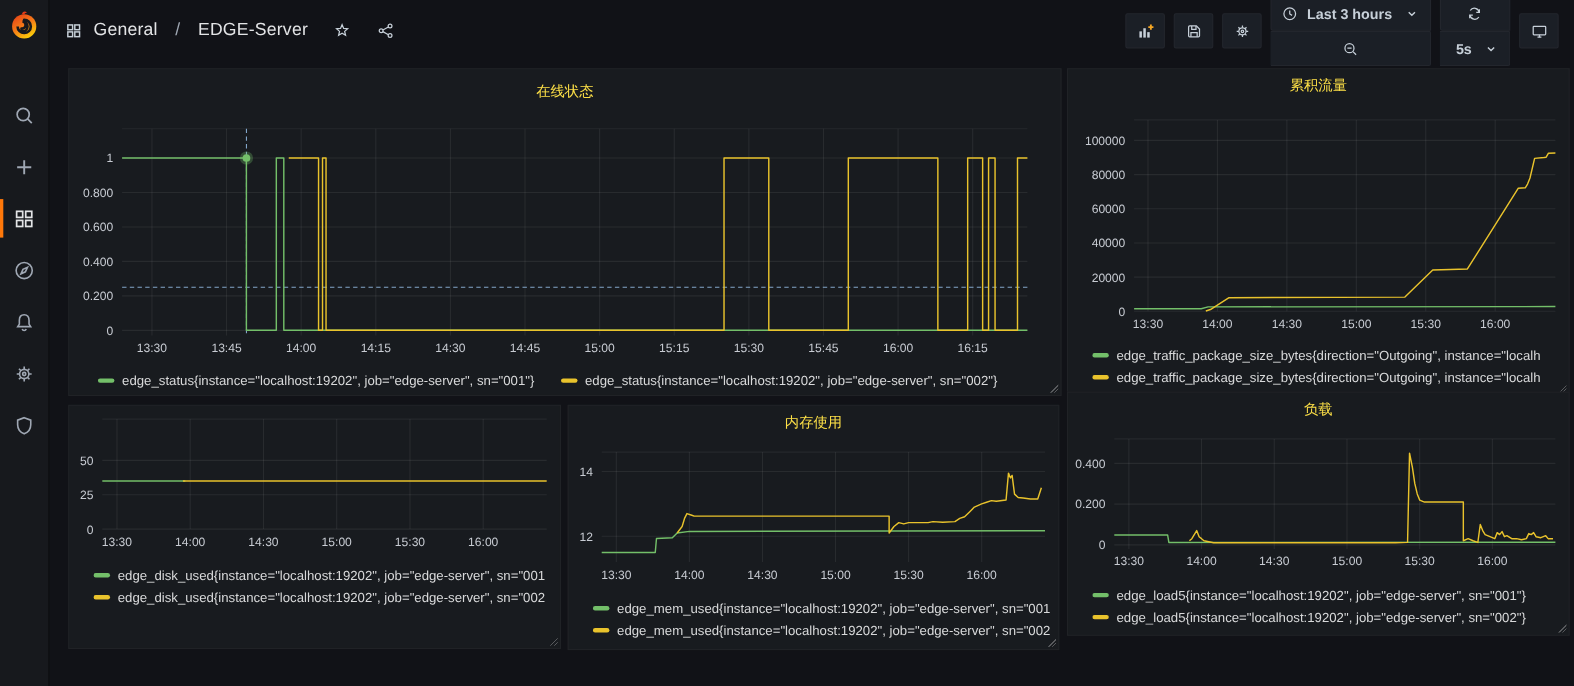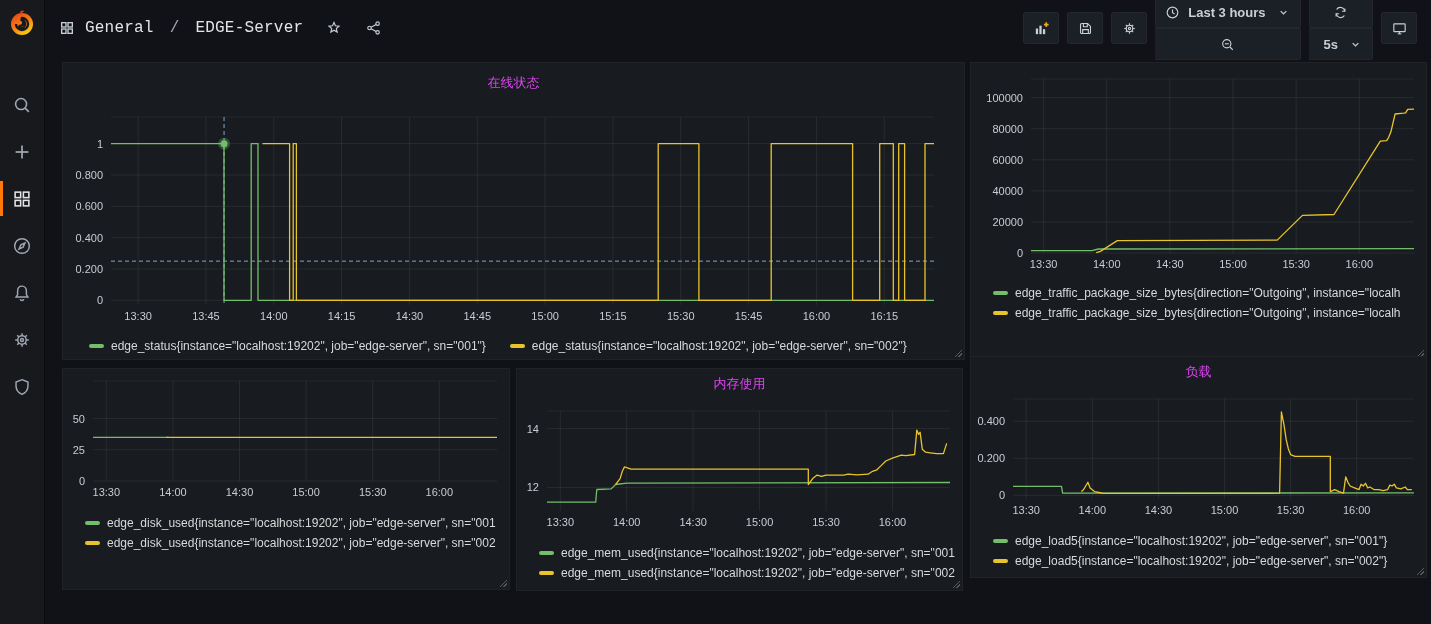--- a/index.html
+++ b/index.html
@@ -15,38 +15,38 @@
     color:#9fa7b3; position:relative; cursor:pointer; }
   .side-item.active { color:#e3e4e6; }
   .side-item.active::before { content:""; position:absolute; left:0; top:6px; bottom:6px; width:3px; background:#ff780a; }
   .side-item svg { width:22px; height:22px; }
 
   
   .header { position:absolute; left:45px; top:0; width:1386px; height:56px; display:flex;
     align-items:center; padding:0 14px; }
   .crumb-wrap { display:flex; align-items:center; gap:10px; }
   .crumb-grid { color:#c7d0d9; display:flex; }
-  .crumb-text { font-size:16px; color:#e3e4e6; letter-spacing:.2px;font-family:Liberation Mono, monospace; }
+  .crumb-text { font-size:16px; color:#e3e4e6; letter-spacing:.2px; }
   .crumb-sep { color:#9fa7b3; margin:0 6px; }
   .hdr-icon { color:#c7d0d9; display:flex; margin-left:12px; cursor:pointer; }
   .hdr-icon svg { width:18px; height:18px; }
   .toolbar { margin-left:auto; display:flex; align-items:center; gap:8px; }
   .tb-btn { height:32px; min-width:36px; background:#1b1f26; border:1px solid #23262d; border-radius:2px;
     color:#c7d0d9; display:flex; align-items:center; justify-content:center; padding:0 8px; cursor:pointer; }
   .tb-btn svg { width:17px; height:17px; }
   .tb-group { display:flex; align-items:stretch;flex-direction:column; }
   .tb-group .tb-btn { border-radius:0; }
   .tb-group .tb-btn:first-child { border-radius:2px 0 0 2px; }
   .tb-group .tb-btn:last-child { border-radius:0 2px 2px 0; border-left:none; }
   .tb-label { font-size:13px; font-weight:600; margin:0 7px; white-space:nowrap; }
   .caret { margin-left:2px; }
 
   
   .panel { position:absolute; background:#181b1f; border:1px solid #202226; display:flex; flex-direction:column; }
-  .panel-title { text-align:center; color:#d946ef; font-size:13px; font-weight:500; cursor:pointer;
+  .panel-title { text-align:center; color:#fde047; font-size:13px; font-weight:500; cursor:pointer;
     display:flex; align-items:center; justify-content:center; flex:none; }
   .chart { width:100%; flex:none; overflow:visible; }
   svg text { font-family:"Liberation Sans","DejaVu Sans",sans-serif; }
   .legend { flex:none; padding-left:22px; overflow:hidden; }
   .legend.row { display:flex; flex-direction:row; gap:24px; padding-left:26px; align-items:center; }
   .legend.stack { display:flex; flex-direction:column; justify-content:center; gap:6px; }
   .legend-item { display:flex; align-items:center; gap:7px; white-space:nowrap; cursor:pointer; overflow:hidden; }
   .swatch { width:15px; height:4px; border-radius:2px; flex:none; }
   .legend-label { font-size:12px; color:#d8d9da; }
   .resize-handle { position:absolute; right:2px; bottom:2px; width:8px; height:8px; cursor:nwse-resize;
@@ -287,20 +287,21 @@
         </div>
         <div class="legend-item">
           <span class="swatch" style="background: rgb(233, 195, 44);"></span>
           <span class="legend-label">edge_status{instance="localhost:19202", job="edge-server", sn="002"}</span>
         </div>
       </div>
     <div class="resize-handle"></div>
   </section>
 
   <section class="panel" style="left:970px; top:62px; width:457px; height:298px;">
+    <div class="panel-title" style="height:30px">累积流量</div>
     <svg class="chart" style="height:212px" viewBox="0 0 455 212">
         <line x1="60" x2="443" y1="16" y2="16" stroke="rgba(255,255,255,0.06)"></line>
         <line x1="72.62637362637362" x2="72.62637362637362" y1="16" y2="190" stroke="rgba(255,255,255,0.07)"></line>
         <text x="72.62637362637362" y="205" text-anchor="middle" fill="#c8ccd3" font-size="11" font-weight="500">13:30</text>
         <line x1="135.75824175824175" x2="135.75824175824175" y1="16" y2="190" stroke="rgba(255,255,255,0.07)"></line>
         <text x="135.75824175824175" y="205" text-anchor="middle" fill="#c8ccd3" font-size="11" font-weight="500">14:00</text>
         <line x1="198.8901098901099" x2="198.8901098901099" y1="16" y2="190" stroke="rgba(255,255,255,0.07)"></line>
         <text x="198.8901098901099" y="205" text-anchor="middle" fill="#c8ccd3" font-size="11" font-weight="500">14:30</text>
         <line x1="262.02197802197804" x2="262.02197802197804" y1="16" y2="190" stroke="rgba(255,255,255,0.07)"></line>
         <text x="262.02197802197804" y="205" text-anchor="middle" fill="#c8ccd3" font-size="11" font-weight="500">15:00</text>

